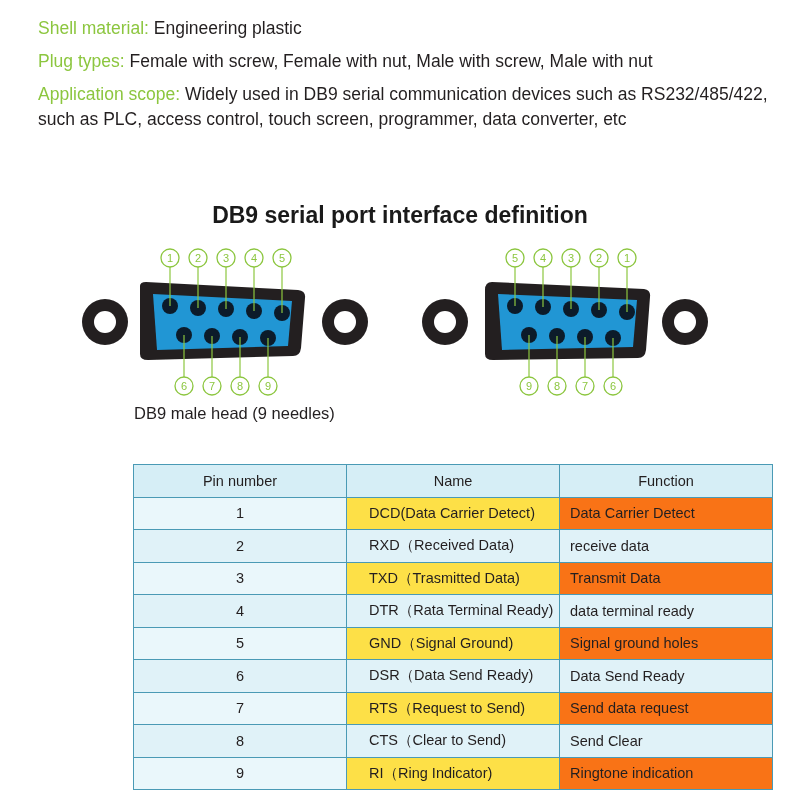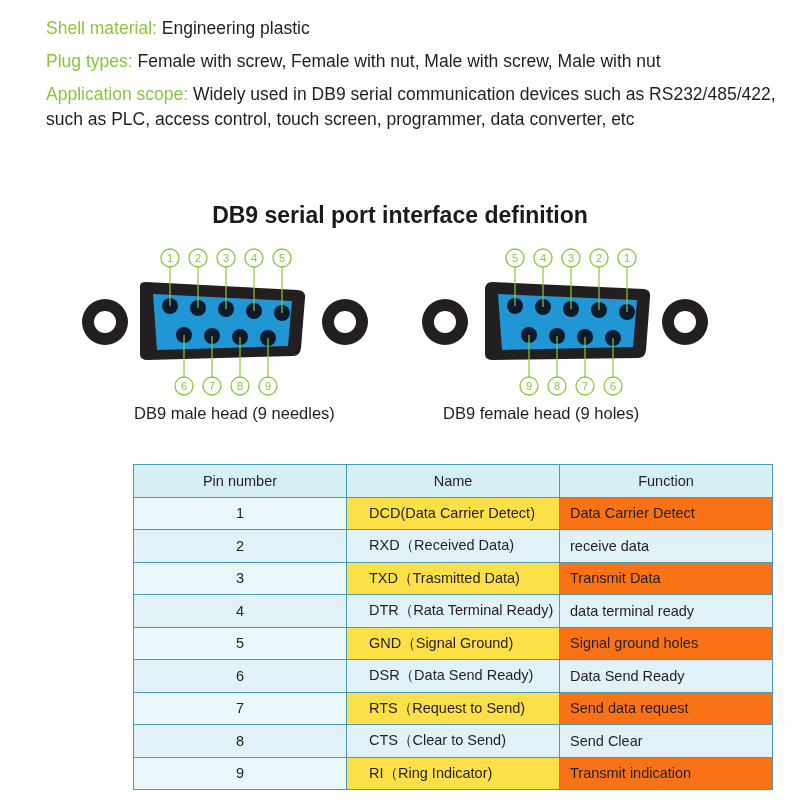--- a/index.html
+++ b/index.html
@@ -12,21 +12,21 @@
     height: 800px;
     font-family: "Liberation Sans", sans-serif;
     color: #231f20;
     position: relative;
     overflow: hidden;
   }
 
   
   .spec-block {
     position: absolute;
-    left: 46px;
+    left: 38px;
     top: 16px;
     width: 730px;
   }
   .spec-row {
     font-size: 17.5px;
     line-height: 25px;
     margin-bottom: 8px;
     color: #231f20;
   }
   .spec-label {
@@ -264,21 +264,20 @@
       <text x="129" y="158" text-anchor="middle" font-family="Liberation Sans, sans-serif" font-size="11" fill="#8cc63f">9</text>
       <text x="157" y="158" text-anchor="middle" font-family="Liberation Sans, sans-serif" font-size="11" fill="#8cc63f">8</text>
       <text x="185" y="158" text-anchor="middle" font-family="Liberation Sans, sans-serif" font-size="11" fill="#8cc63f">7</text>
       <text x="213" y="158" text-anchor="middle" font-family="Liberation Sans, sans-serif" font-size="11" fill="#8cc63f">6</text>
     </svg>
   </div>
 </div>
 
 <div class="caption">
   <span class="male-cap">DB9 male head (9 needles)</span>
-  <span class="female-cap">DB9 female head (9 holes)</span>
 </div>
 
 <div class="pin-table-wrap">
   <table class="pin-table">
     <thead>
       <tr>
         <th>Pin number</th>
         <th>Name</th>
         <th>Function</th>
       </tr>
@@ -320,17 +319,17 @@
         <td class="c-func">Send data request</td>
       </tr>
       <tr>
         <td class="c-pin">8</td>
         <td class="c-name">CTS（Clear to Send)</td>
         <td class="c-func">Send Clear</td>
       </tr>
       <tr>
         <td class="c-pin">9</td>
         <td class="c-name">RI（Ring Indicator)</td>
-        <td class="c-func">Transmit indication</td>
+        <td class="c-func">Ringtone indication</td>
       </tr>
     </tbody>
   </table>
 </div>
 
 </body></html>

